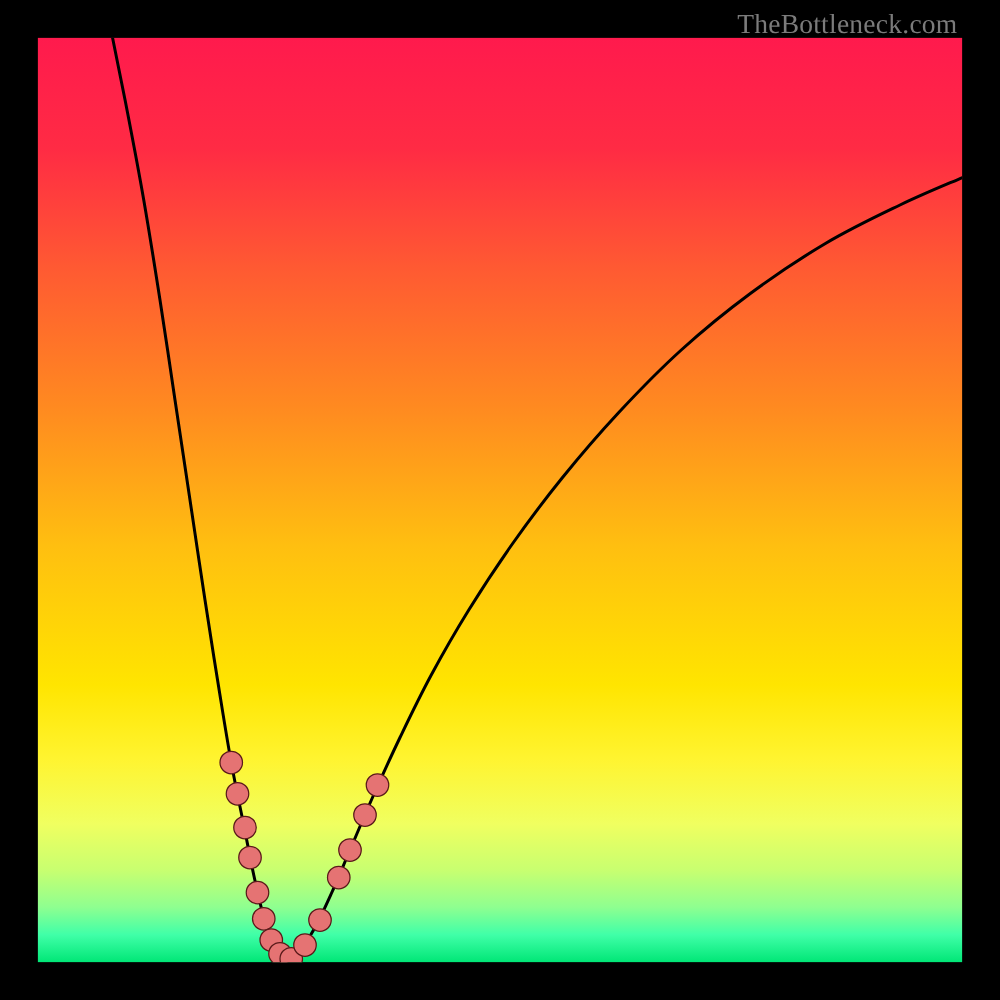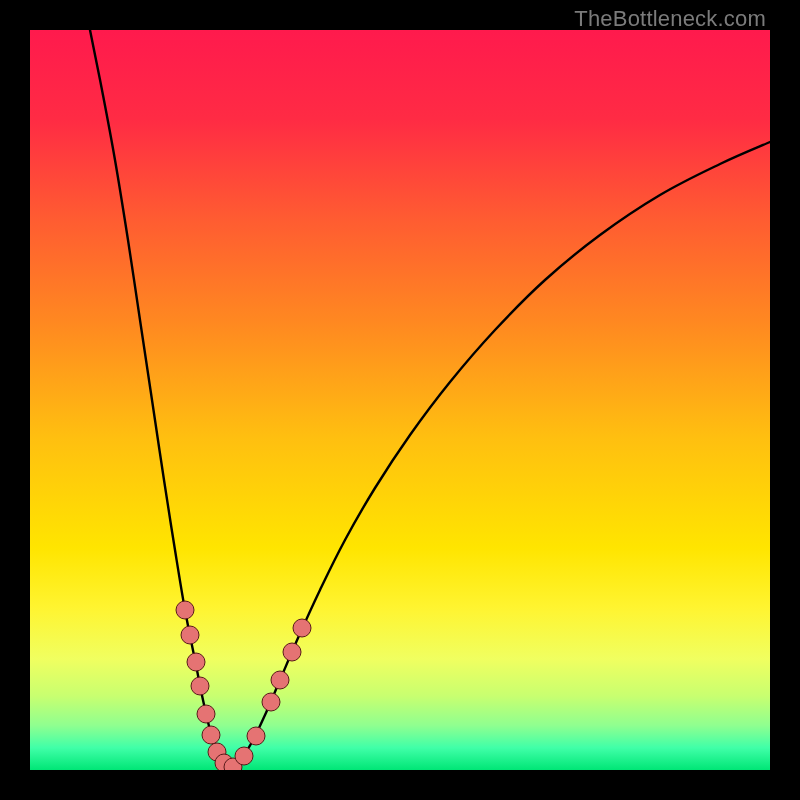--- a/index.html
+++ b/index.html
@@ -30,20 +30,21 @@
     inset: 0;
   }
   .watermark {
     position: absolute;
     top: 6px;
     right: 34px;
     color: #7b7b7b;
     font-size: 22px;
     font-weight: 500;
     letter-spacing: 0.2px;
+    font-family: Liberation Serif, serif;
   }
   svg.curve {
     position: absolute;
     inset: 0;
   }
 </style>
 </head>
 <body>
 
 <div class="frame">

